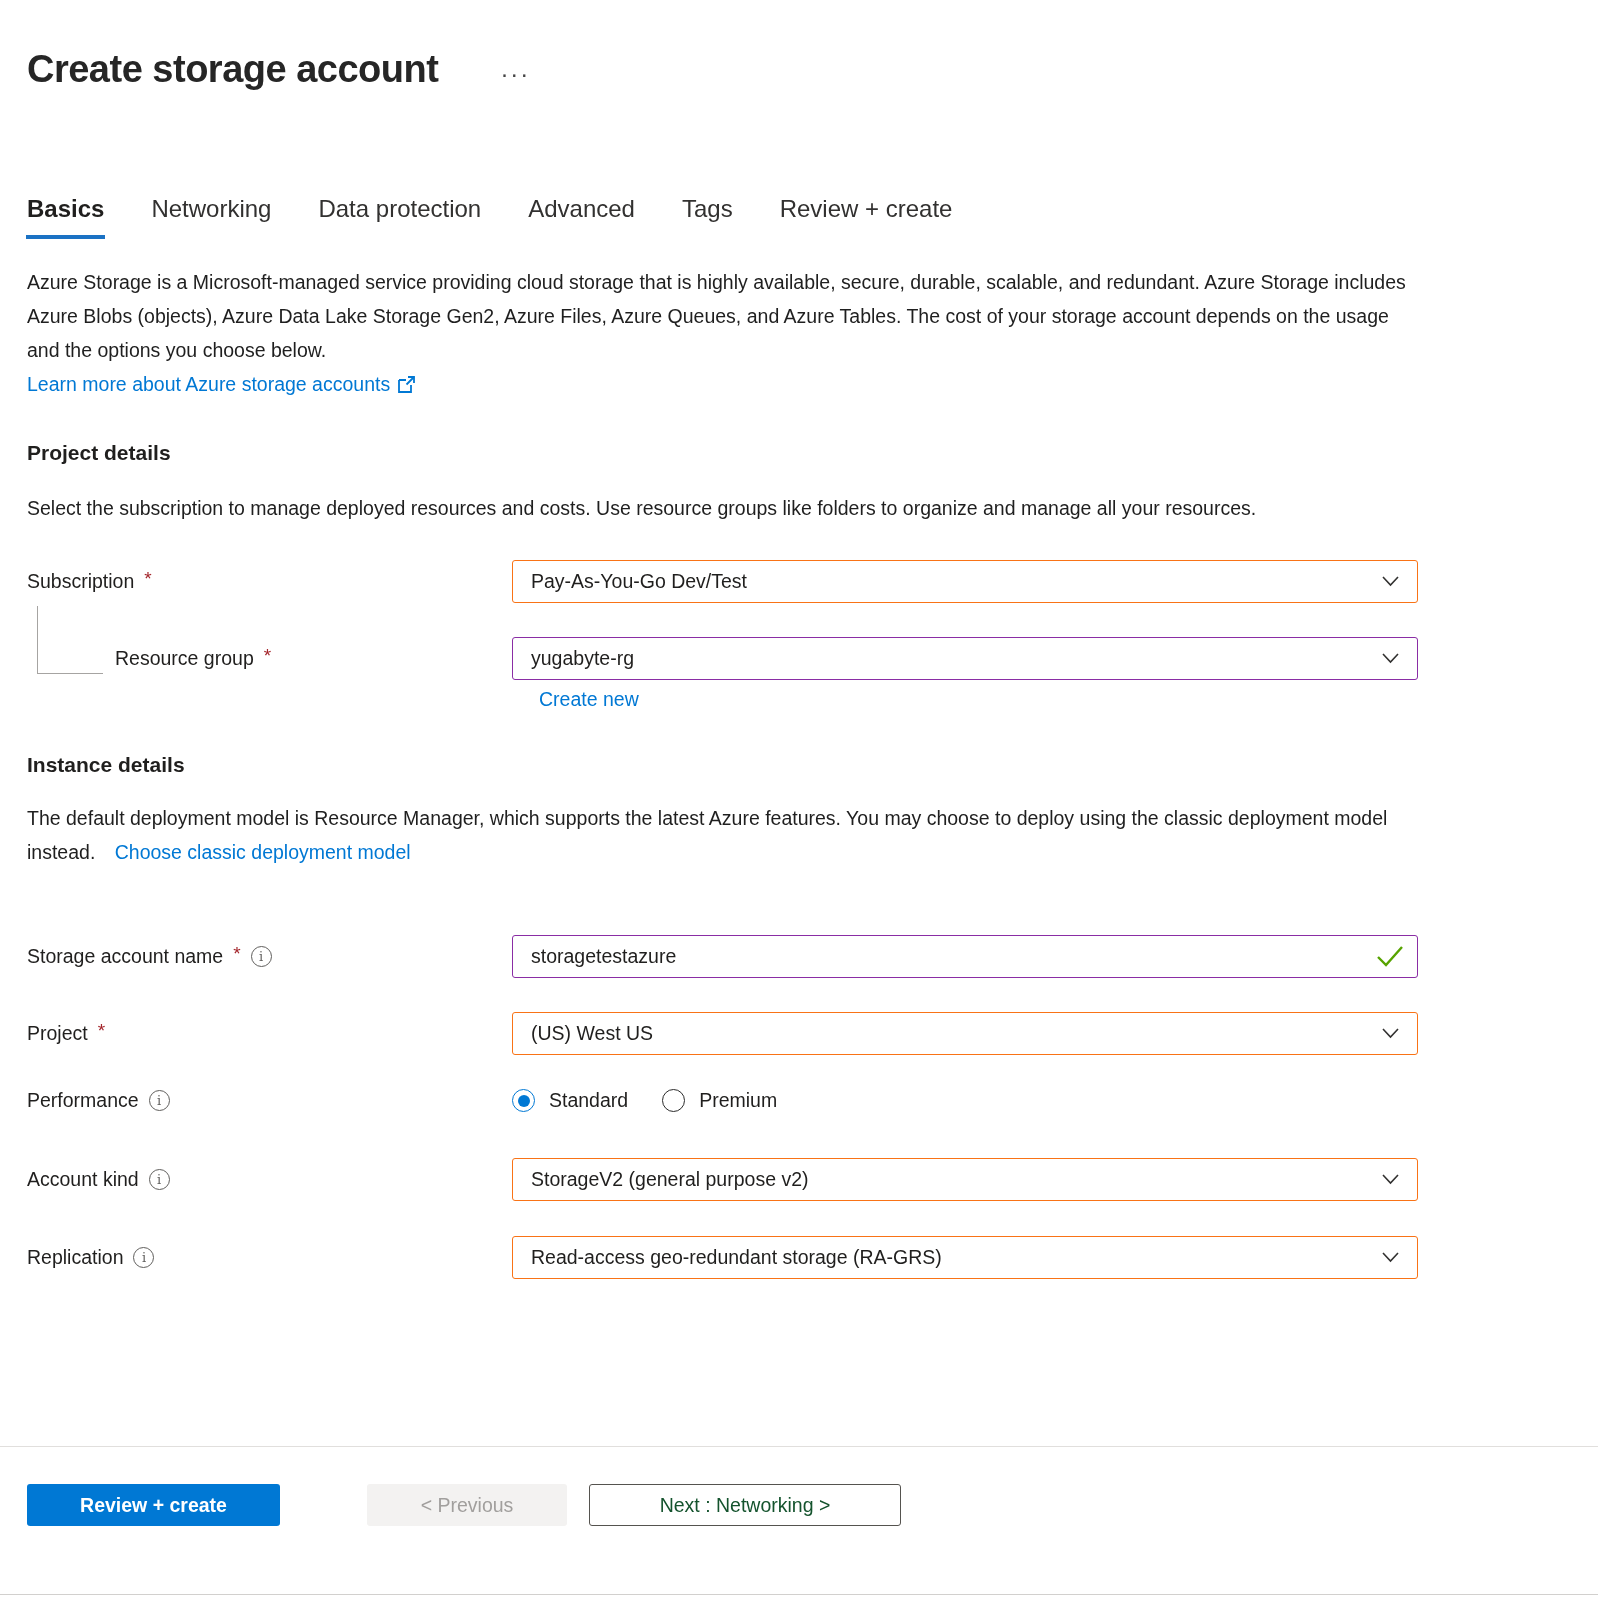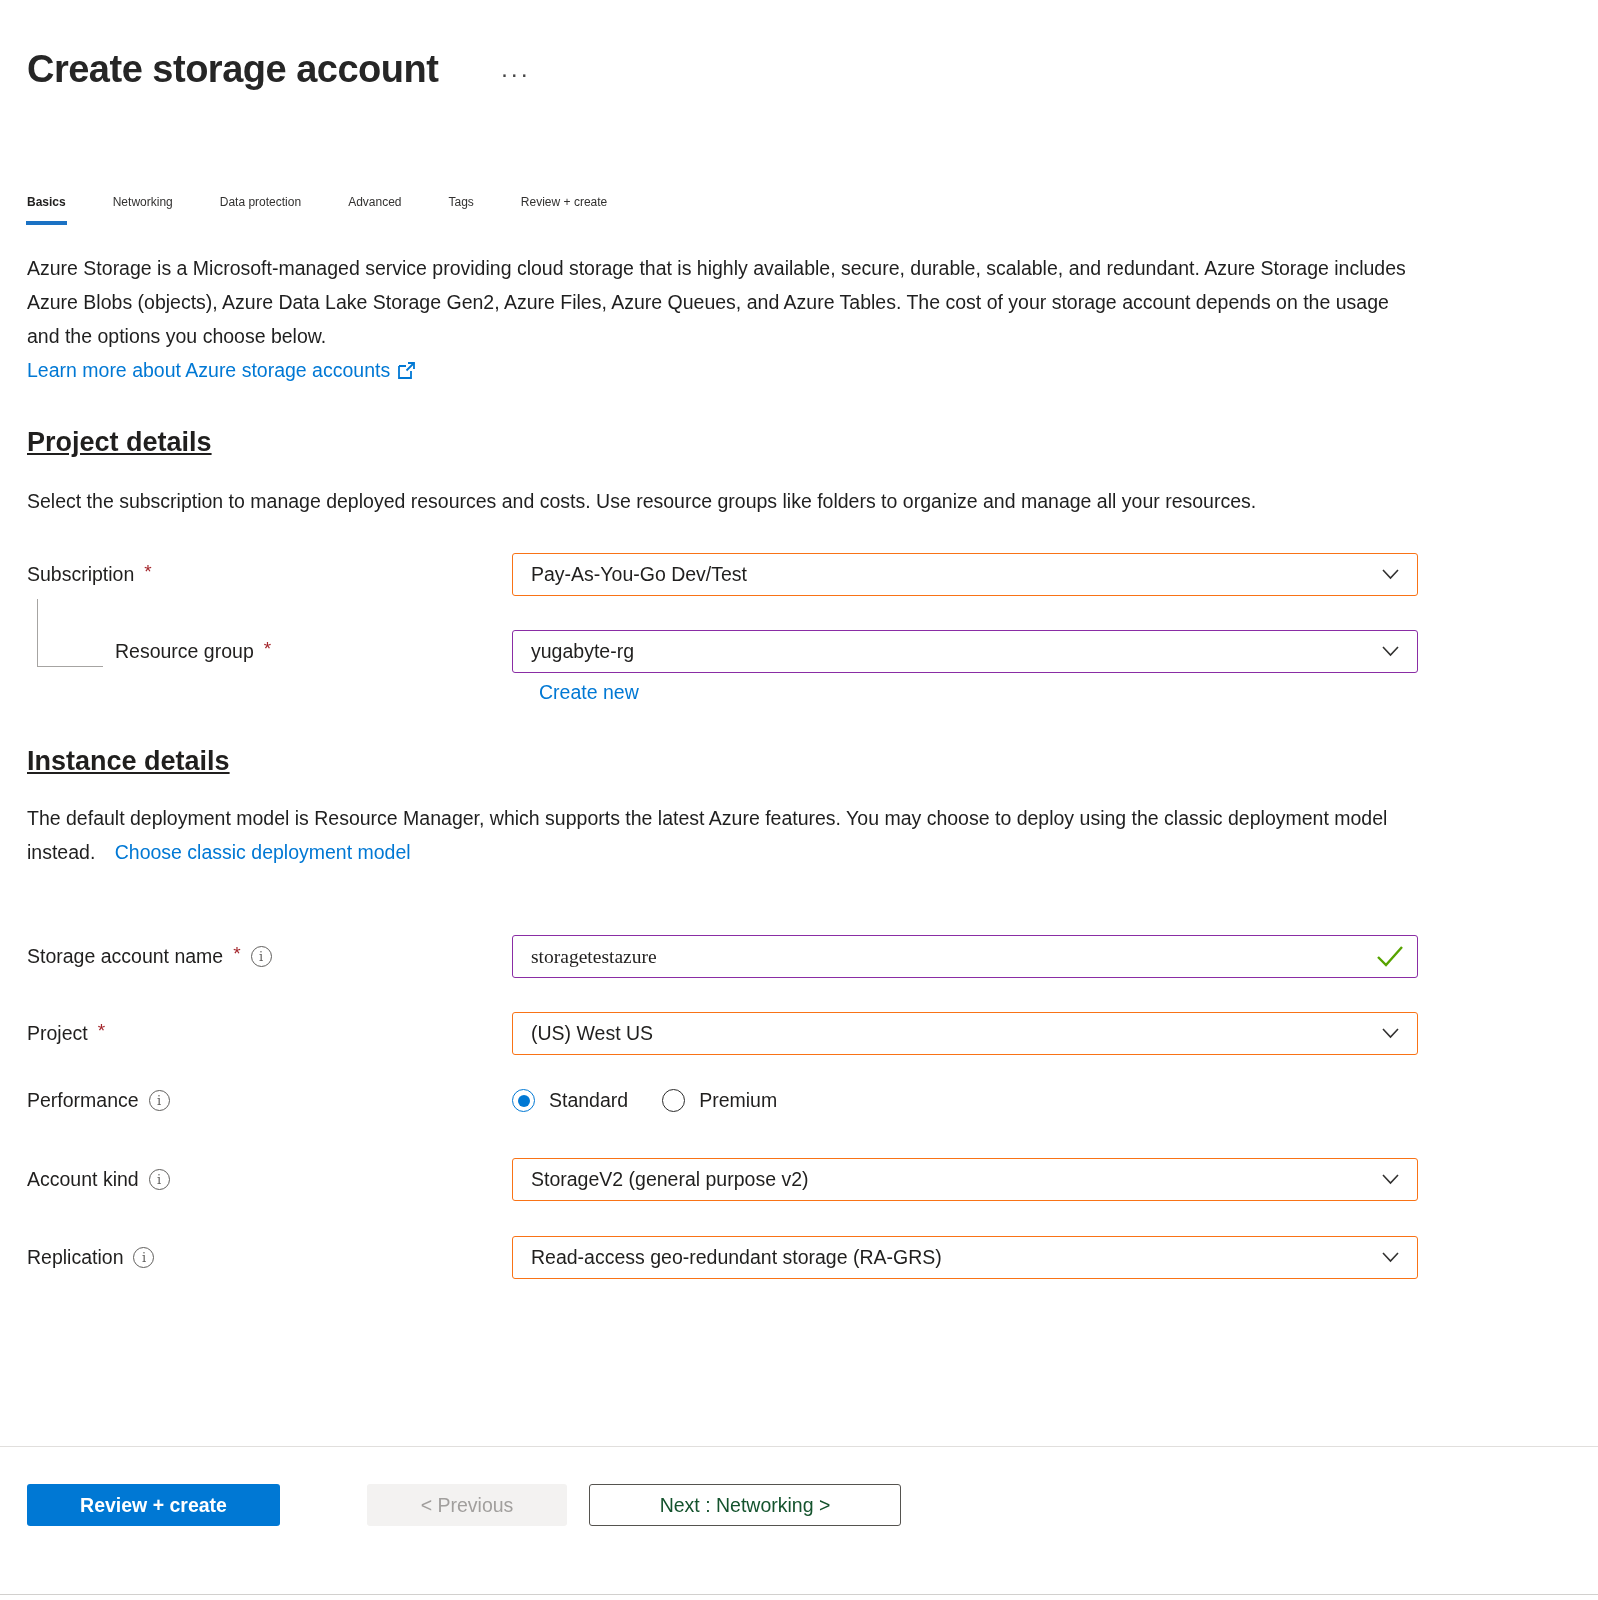--- a/index.html
+++ b/index.html
@@ -9,54 +9,54 @@
   .content { padding:48px 0 0 27px; }
 
   
   .header-row { display:flex; align-items:center; gap:58px; }
   h1 { font-size:38px; font-weight:700; color:#262626; letter-spacing:-0.5px; }
   .more-btn { border:none; background:transparent; font-size:24px; color:#444;
     cursor:pointer; letter-spacing:2px; line-height:1; padding:8px 4px 0 4px; }
 
   
   .tabs { display:flex; gap:47px; margin-top:104px; }
-  .tab { font-size:12px; color:#323130; padding-bottom:16px; position:relative; cursor:pointer; }
+  .tab { font-size:24px; color:#323130; padding-bottom:16px; position:relative; cursor:pointer; }
   .tab.active { font-weight:700; color:#201f1e; }
   .tab.active::after { content:""; position:absolute; left:-1px; right:-1px; bottom:0;
     height:4px; background:#1b72c4; }
 
   
   .intro { margin-top:26px; max-width:1392px; font-size:19.5px; line-height:34px; color:#1f1f1f; }
   a.link { color:#0078d4; text-decoration:none; cursor:pointer; }
   .learnmore { display:inline-flex; align-items:center; gap:7px; font-size:19.5px; line-height:34px; }
   .ext-icon svg { display:block; }
 
   
-  .section-heading { font-size:27px; font-weight:700; color:#201f1e; margin-top:40px;text-decoration:underline; }
+  .section-heading { font-size:21px; font-weight:700; color:#201f1e; margin-top:40px; }
   .section-desc { margin-top:26px; max-width:1392px; font-size:19.5px; line-height:34px; color:#1f1f1f; }
 
   
   .form-area { position:relative; }
   .form-row { display:grid; grid-template-columns:485px 906px; align-items:center; }
   .label-cell { display:flex; align-items:center; gap:10px; font-size:19.5px; color:#201f1e; }
   .req { color:#a4262c; font-size:19px; position:relative; top:-3px; }
   .info-icon { width:21px; height:21px; border:1px solid #5f5e5c; border-radius:50%;
     display:inline-flex; align-items:center; justify-content:center;
     font-size:13px; color:#5f5e5c; font-family:"DejaVu Serif", serif; flex:0 0 auto; }
   .info-icon::before { content:"i"; }
 
   .select, .textfield { height:43px; border:1px solid #f97316; border-radius:3px;
     background:#fff; display:flex; align-items:center; justify-content:space-between;
     padding:0 18px; font-size:19.5px; color:#201f1e; cursor:pointer; width:100%; }
   .purple { border:1px solid #8a2da5; }
   .chev svg, .check svg { display:block; }
 
   .textfield-wrap { position:relative; width:100%; }
   input.text-input { width:100%; height:43px; border:1px solid #8a2da5; border-radius:3px;
-    font-family:Liberation Serif, serif; font-size:19.5px; color:#201f1e;
+    font-family:Liberation Sans, sans-serif; font-size:19.5px; color:#201f1e;
     padding:0 48px 0 18px; outline:none; }
   .valid-check { position:absolute; right:14px; top:10px; }
 
   
   .connector { position:absolute; left:10px; top:46px; width:66px; height:68px;
     border-left:1px solid #a6a4a2; border-bottom:1px solid #a6a4a2; }
   .indent { padding-left:88px; }
 
   .create-new { margin:8px 0 0 512px; font-size:19.5px; }
 

